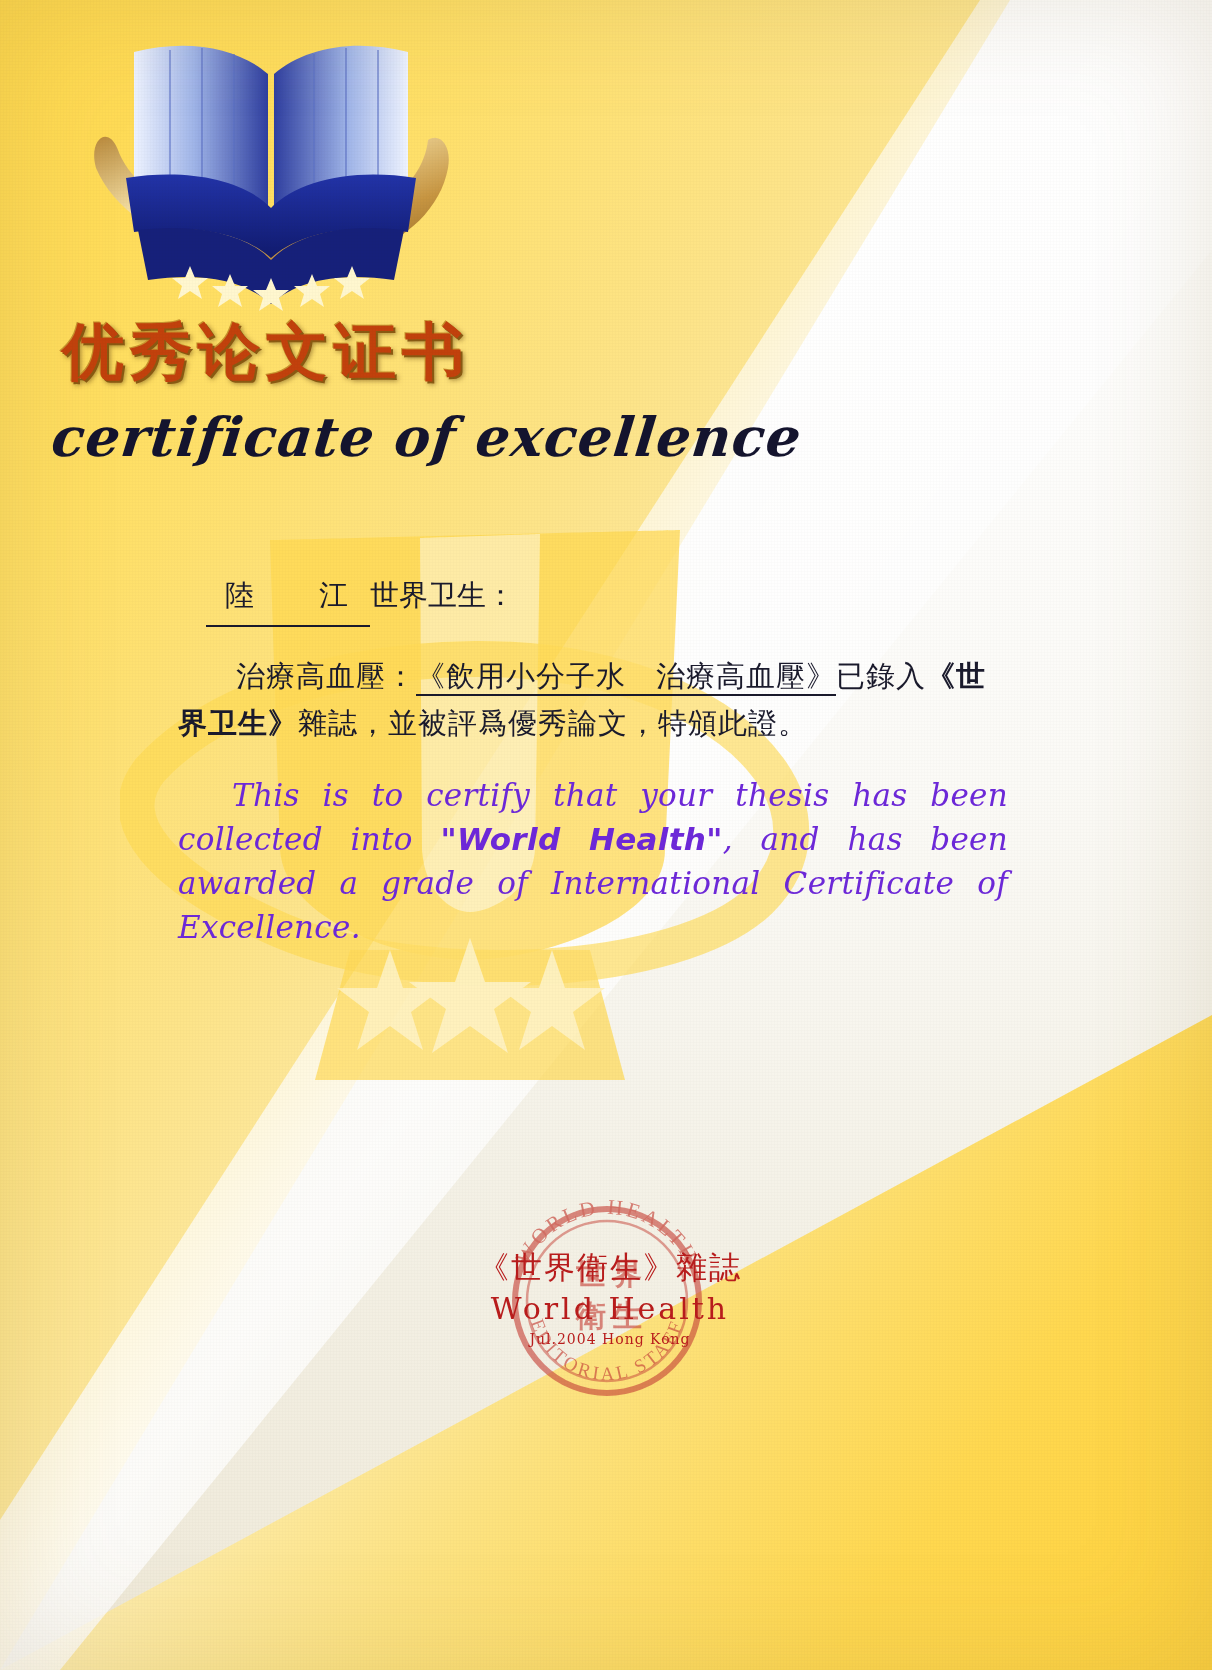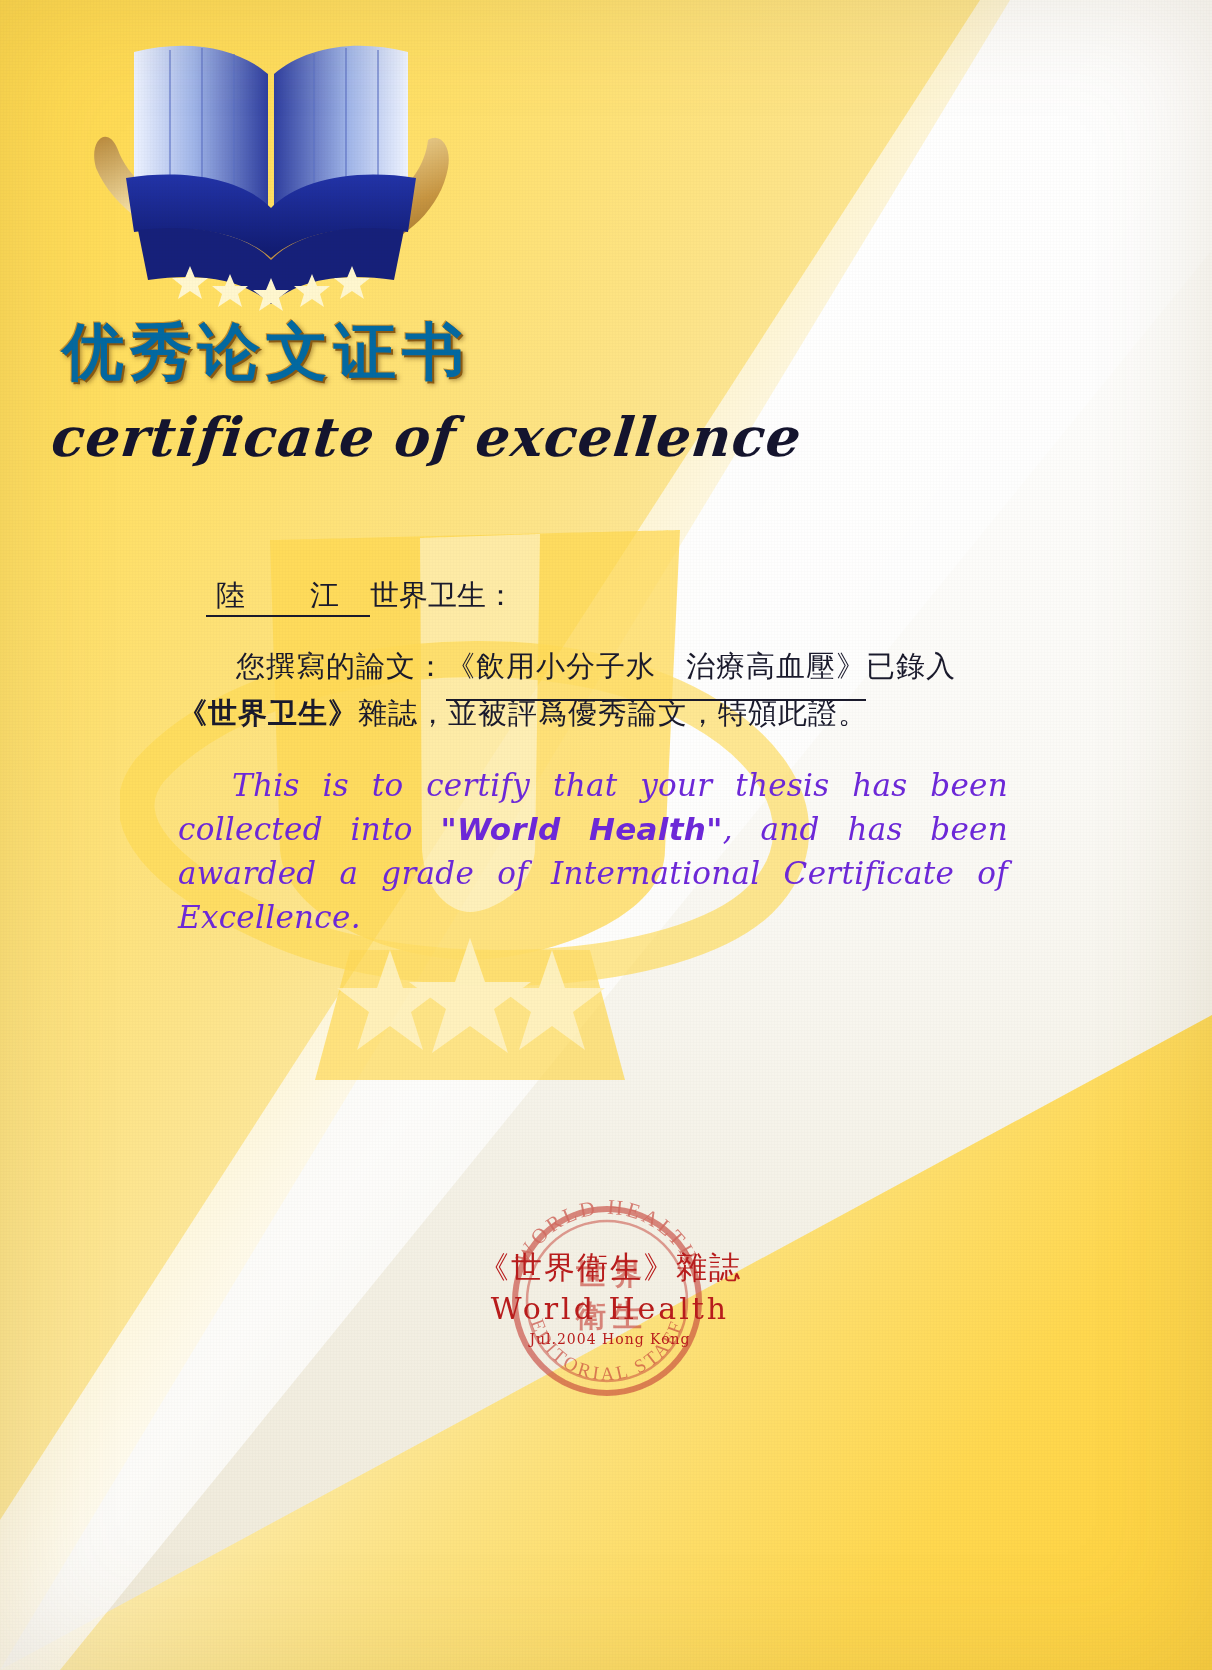--- a/index.html
+++ b/index.html
@@ -83,21 +83,21 @@
   .title-cn {
     position: absolute;
     left: 62px;
     top: 310px;
     width: 500px;
     height: 80px;
     font-family: "DejaVu Sans", sans-serif;
     font-weight: bold;
     font-size: 62px;
     letter-spacing: 6px;
-    color: #0369a1;
+    color: #c2410c;
     text-shadow:
       2px 2px 0 #8a5a12,
       -1px -1px 0 #c8922d,
       3px 3px 5px rgba(90,55,10,.55);
     white-space: nowrap;
   }
   .title-en {
     position: absolute;
     left: 52px;
     top: 405px;
@@ -123,36 +123,36 @@
   .salutation {
     font-family: "DejaVu Sans", sans-serif;
     font-size: 29px;
     line-height: 1.2;
     margin: 0 0 26px 28px;
     white-space: nowrap;
   }
   .salutation .name {
     display: inline-block;
     min-width: 150px;
-    text-align: left;
+    text-align: right;
     border-bottom: 2px solid #1a1a2c;
     letter-spacing: 18px;
-    padding: 0 4px 2px 10px;
+    padding: 0 4px 12px 10px;
   }
   .para-cn {
     font-family: "DejaVu Sans", sans-serif;
     font-size: 29px;
     line-height: 1.62;
     margin: 0;
     text-indent: 58px;
     letter-spacing: 1px;
   }
   .para-cn .u {
     border-bottom: 2px solid #1a1a2c;
-    padding-bottom: 16px;
+    padding-bottom: 1px;
   }
   .para-cn .bold {
     font-weight: bold;
   }
   .para-en {
     font-family: "DejaVu Serif", serif;
     font-style: italic;
     font-size: 31px;
     line-height: 1.42;
     margin: 26px 0 0 0;
@@ -299,21 +299,21 @@
 
   <div class="title-cn">优秀论文证书</div>
   <div class="title-en">certificate of excellence</div>
 
   <div class="body-block">
     <p class="salutation">
       <span class="name">陸　江</span><span>世界卫生：</span>
     </p>
 
     <p class="para-cn">
-      <span>您撰寫的論文：</span><span class="u">《飲用小分子水　治療高血壓》</span><span>已錄入</span><span class="bold">《世界卫生》</span><span>雜誌，並被評爲優秀論文，特頒此證。</span>
+      <span>治療高血壓：</span><span class="u">《飲用小分子水　治療高血壓》</span><span>已錄入</span><span class="bold">《世界卫生》</span><span>雜誌，並被評爲優秀論文，特頒此證。</span>
     </p>
 
     <p class="para-en">
       <span class="lead">This is to certify that your thesis has been collected into</span>
       <span class="q">"World Health"</span><span>, and has been awarded a grade of International Certificate of Excellence.</span>
     </p>
   </div>
 
   <svg class="seal" viewBox="0 0 218 218">
     <defs>

